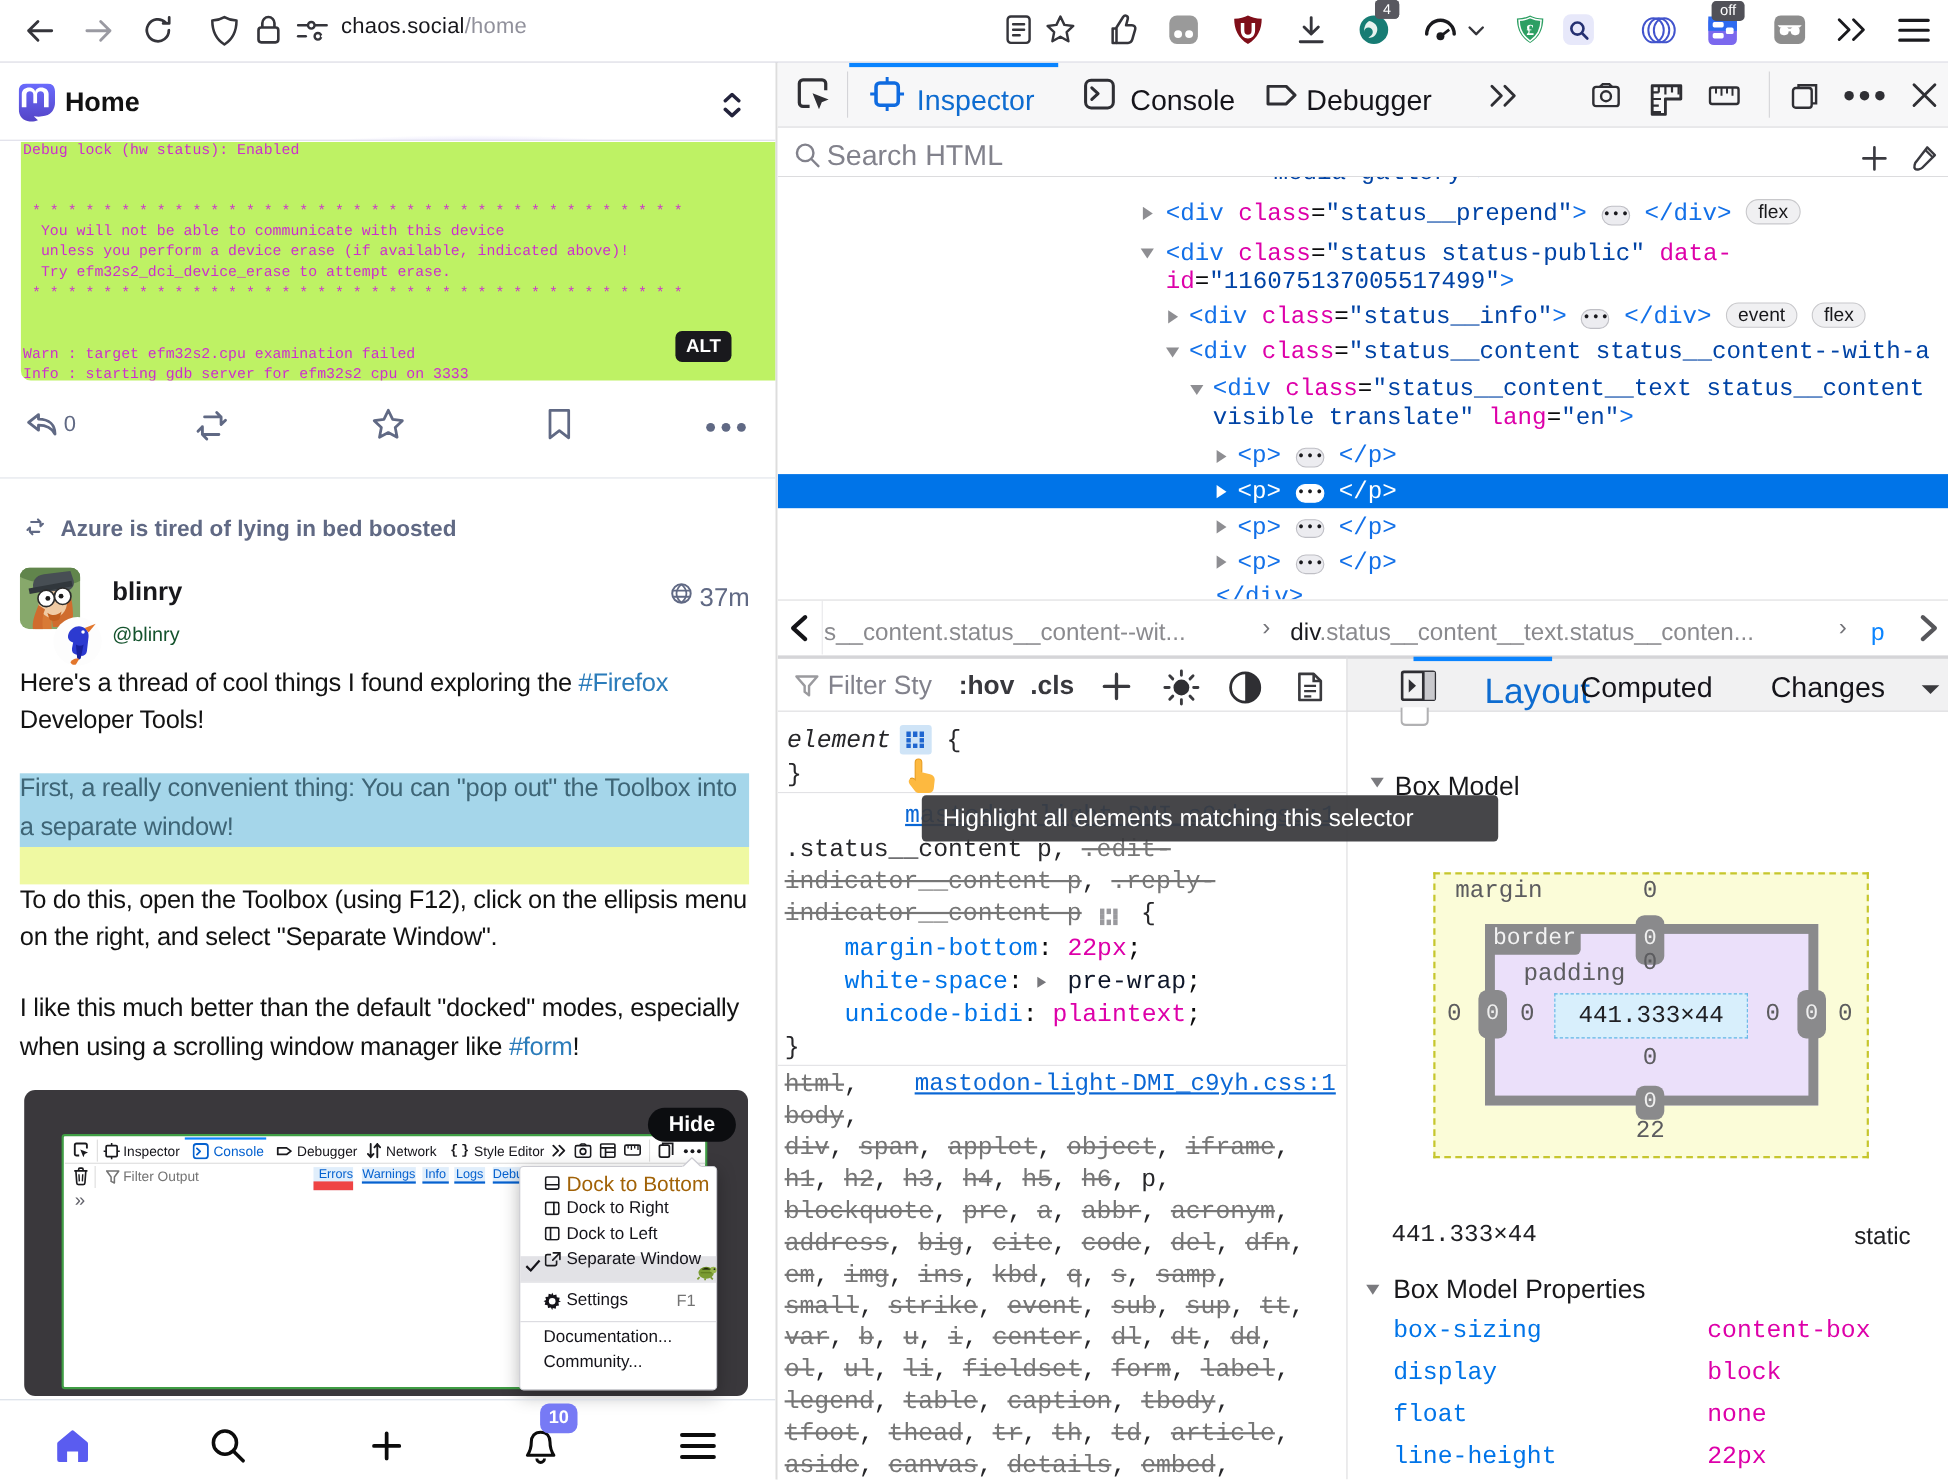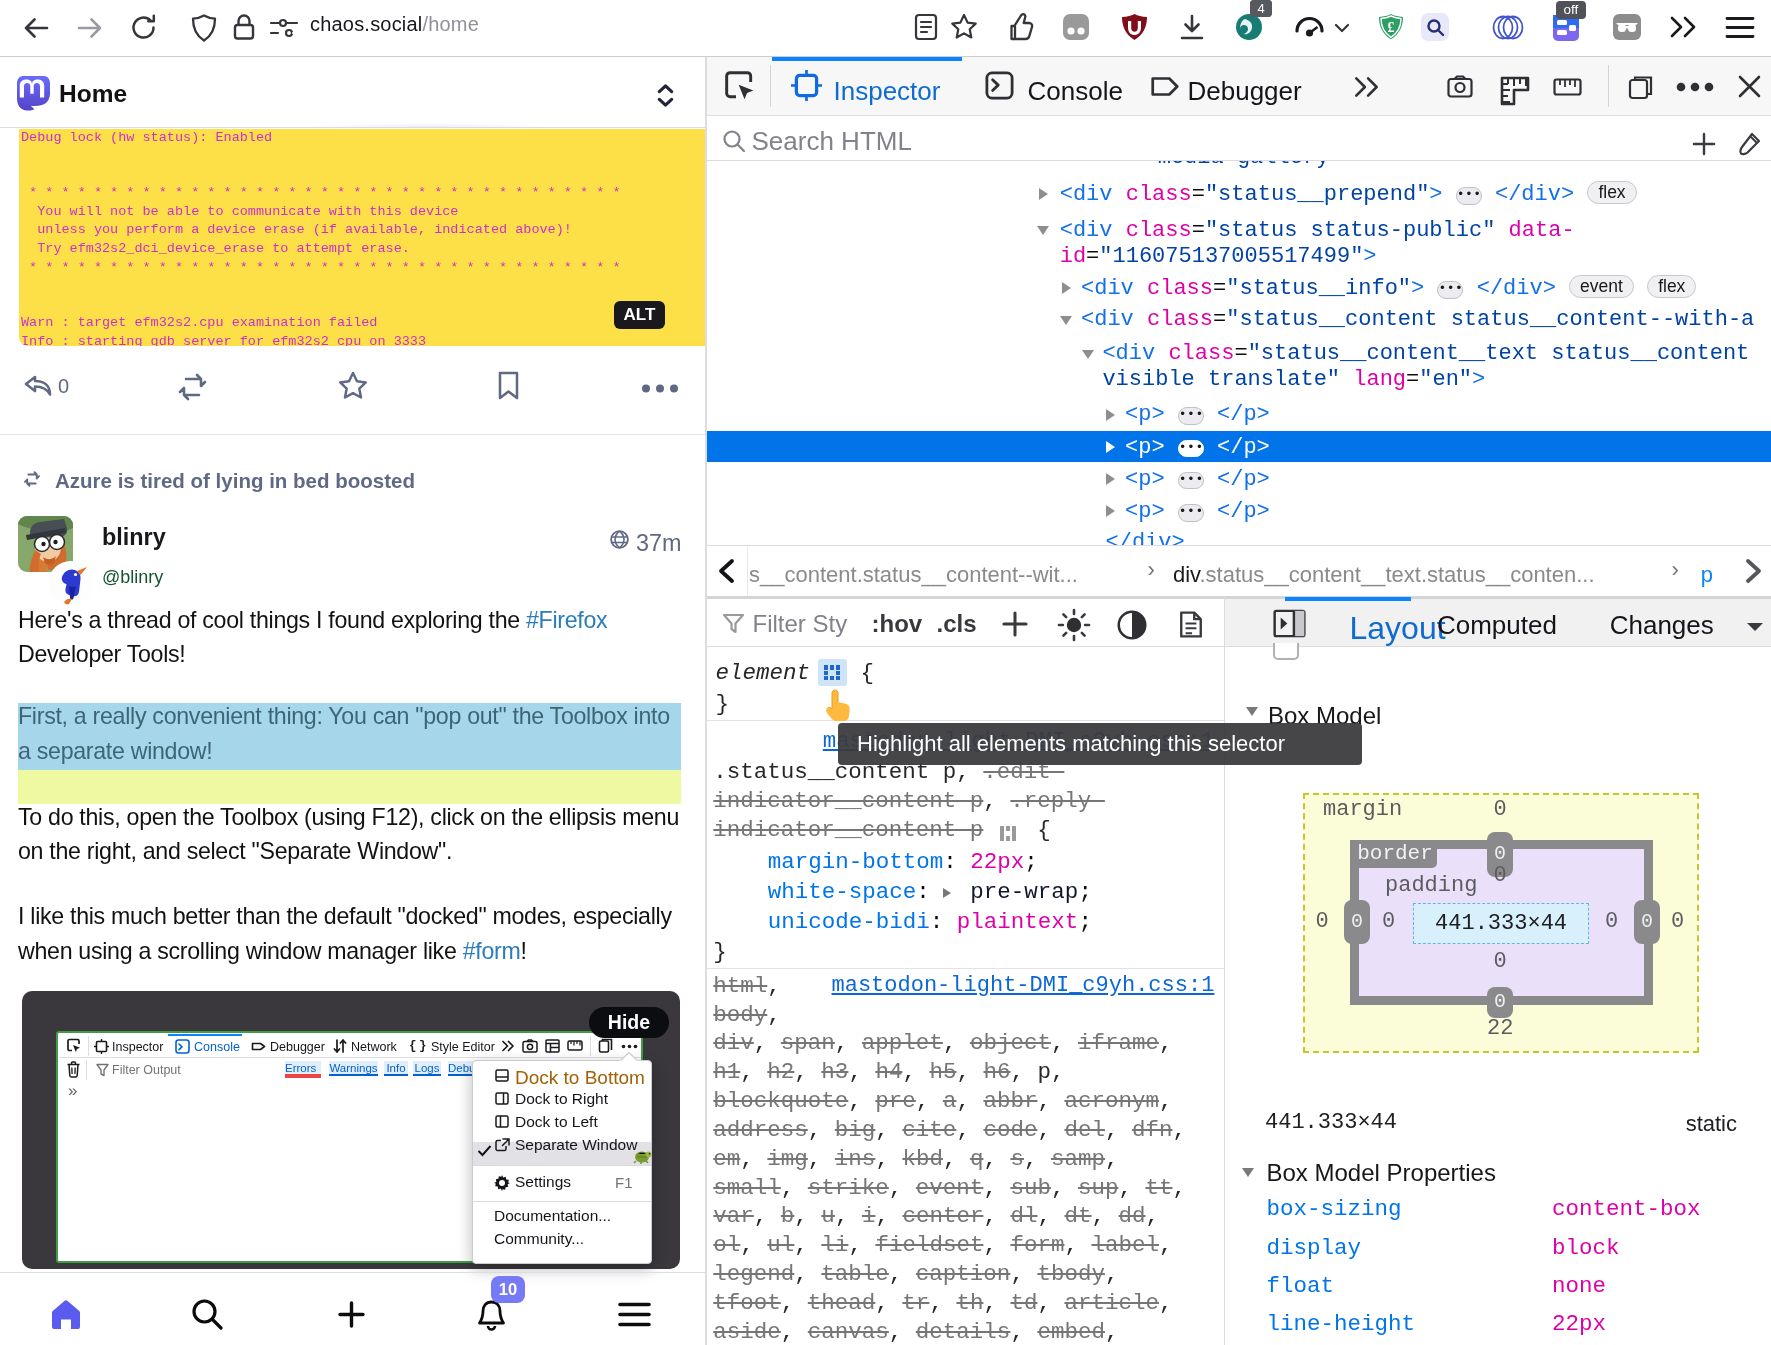--- a/index.html
+++ b/index.html
@@ -138,21 +138,21 @@
     </svg>
 
 <svg class="a" style="left:1725px;top:16px" width="30" height="23" viewBox="0 0 30 23" fill="none" stroke="#1a1a1e" stroke-width="2.8" stroke-linecap="round">
       <path d="M2 2.5h26M2 11.5h26M2 20.5h26"></path>
     </svg>
 </div>
 
 <div class="a" style="left:0;top:57px;width:705px;height:1288px;background:#fff;overflow:hidden">
 <div id="mastodon">
 
-<div class="a" style="left:19px;top:71.5px;width:797px;height:217px;background:#fde047;border-radius:0 0 9px 9px;overflow:hidden">
+<div class="a" style="left:19px;top:71.5px;width:797px;height:217px;background:#bef264;border-radius:0 0 9px 9px;overflow:hidden">
 <pre class="mono" style="position:absolute;left:2px;top:0px;font-size:13.5px;line-height:18.6px;color:#cd2fcd;">Debug lock (hw status): Enabled
 
 
  * * * * * * * * * * * * * * * * * * * * * * * * * * * * * * * * * * * * *
   You will not be able to communicate with this device
   unless you perform a device erase (if available, indicated above)!
   Try efm32s2_dci_device_erase to attempt erase.
  * * * * * * * * * * * * * * * * * * * * * * * * * * * * * * * * * * * * *
 
 
@@ -312,21 +312,21 @@
 
 <svg class="a" style="left:66px;top:1004px" width="15" height="17" viewBox="0 0 15 17" fill="none" stroke="#1a1a1e" stroke-width="1.5">
           <path d="M1.5 3.5h12M5.5 3.5V2a1 1 0 0 1 1-1h2a1 1 0 0 1 1 1v1.5M3 3.5l.8 11a1.5 1.5 0 0 0 1.5 1.4h4.4a1.5 1.5 0 0 0 1.5-1.4l.8-11"></path>
           <path d="M5.8 6.5l.3 6.5M9.2 6.5l-.3 6.5" stroke-width="1.3"></path>
         </svg>
 <div class="a" style="left:86px;top:1003px;width:1.2px;height:20px;background:#ddd"></div>
 <svg class="a" style="left:96px;top:1006px" width="13" height="14" viewBox="0 0 13 14" fill="none" stroke="#737373" stroke-width="1.4">
           <path d="M1 1.5h11L8 7v5.5l-3-1.5V7z" stroke-linejoin="round"></path>
         </svg>
 <div class="a" style="left:112px;top:1006px;font-size:12.5px;color:#737373">Filter Output</div>
-<div class="a" style="left:285px;top:1004px;width:36px;background:#e0eefb;border-bottom:4px solid #ef4444;font-size:11.5px;color:#0561cf;text-align:left;padding-top:1px">Errors</div>
+<div class="a" style="left:285px;top:1004px;width:36px;background:#e0eefb;border-bottom:8px solid #ef4444;font-size:11.5px;color:#0561cf;text-align:right;padding-top:1px">Errors</div>
 <div class="a" style="left:329px;top:1004px;width:49px;background:#e0eefb;border-bottom:2px solid #0561cf;font-size:11.5px;color:#0561cf;text-align:center;padding-top:1px">Warnings</div>
 <div class="a" style="left:384px;top:1004px;width:24px;background:#e0eefb;border-bottom:2px solid #0561cf;font-size:11.5px;color:#0561cf;text-align:center;padding-top:1px">Info</div>
 <div class="a" style="left:413px;top:1004px;width:28px;background:#e0eefb;border-bottom:2px solid #0561cf;font-size:11.5px;color:#0561cf;text-align:center;padding-top:1px">Logs</div>
 <div class="a" style="left:448px;top:1004px;width:26px;background:#e0eefb;border-bottom:2px solid #0561cf;font-size:11.5px;color:#0561cf;text-align:center;padding-top:1px;overflow:hidden;white-space:nowrap">Debug</div>
 <div class="a" style="left:68px;top:1024px;font-size:17px;color:#62626a">»</div>
 
 <div class="a" style="left:472px;top:1003px;width:180px;height:204px;background:#fff;border:1.2px solid #cbcbd2;border-radius:4px;box-shadow:0 5px 16px rgba(0,0,0,0.28)"></div>
 <svg class="a" style="left:620px;top:995px" width="18" height="9" viewBox="0 0 18 9">
           <path d="M0 9L9 0l9 9z" fill="#fff"></path>
           <path d="M1 8.2L9 .5l8 7.7" fill="none" stroke="#cbcbd2" stroke-width="1.2"></path>

